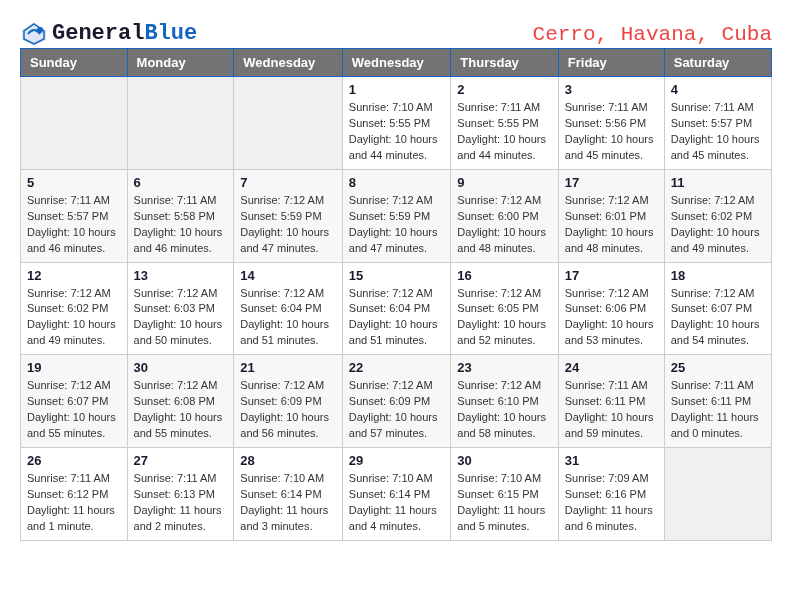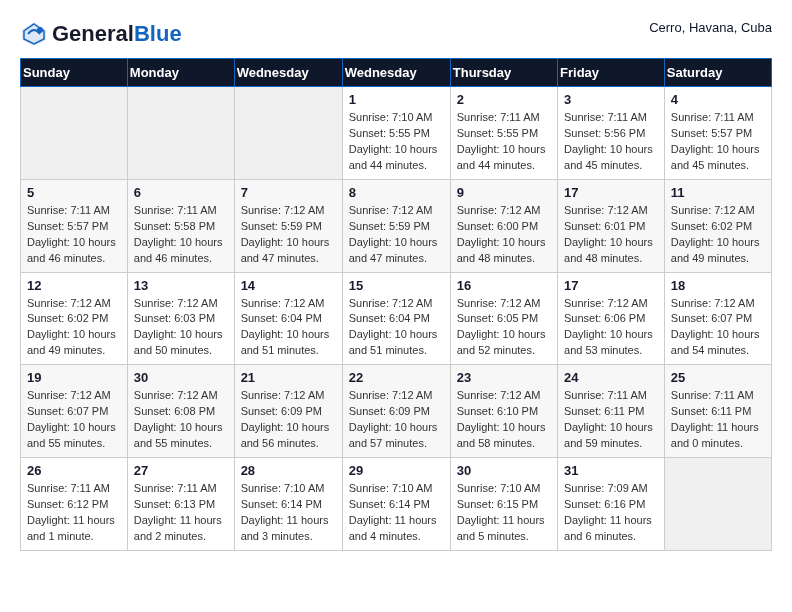--- a/index.html
+++ b/index.html
@@ -6,22 +6,22 @@
     body {
       font-family: Arial, sans-serif;
       background: #fff;
       width: 792px;
       min-height: 612px;
       padding: 20px;
     }
     .header {
       display: flex;
       justify-content: space-between;
-      align-items: flex-start;
-      margin-bottom: 10px;
+      align-items: center;
+      font-family: Liberation Mono, monospace;
     }
     .logo {
       display: flex;
       align-items: center;
     }
     .logo-text {
       font-size: 22px;
       font-weight: bold;
       color: #1a1a2e;
       line-height: 1.1;
@@ -36,33 +36,33 @@
     }
     .title-block {
       text-align: right;
     }
     .month-title {
       font-size: 36px;
       font-weight: normal;
       color: #1a1a2e;
     }
     .location {
-      font-size: 13px;
-      color: #0f172a;
+      font-size: 21px;
+      color: #ef4444;
     }
     .calendar {
       width: 100%;
       border-collapse: collapse;
       border: 1px solid #ccc;
     }
     .calendar th {
-      background-color: #0f172a;
+      background-color: #737373;
       color: #fff;
       text-align: left;
-      padding: 6px 2px;
+      padding: 6px 9px;
       font-size: 13px;
       font-weight: bold;
       border: 1px solid #1565c0;
     }
     .calendar td {
       vertical-align: top;
       border: 1px solid #ccc;
       padding: 5px 6px;
       width: 110px;
       min-height: 80px;

